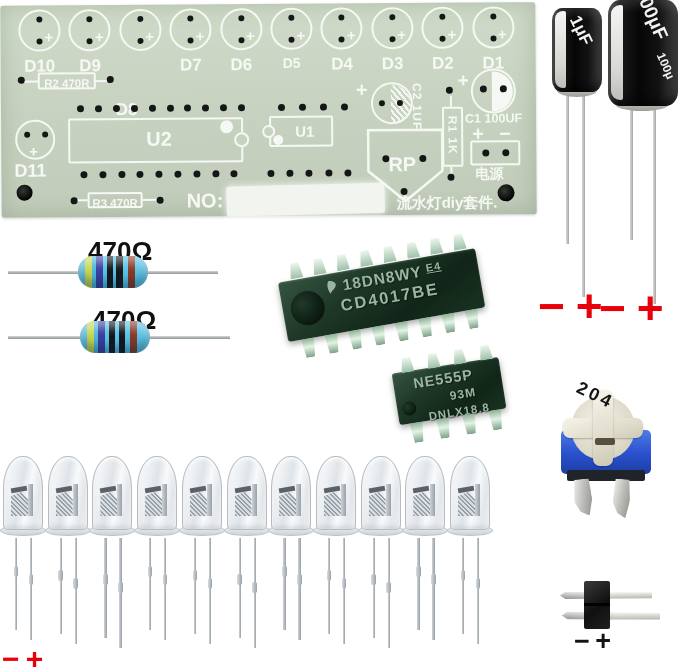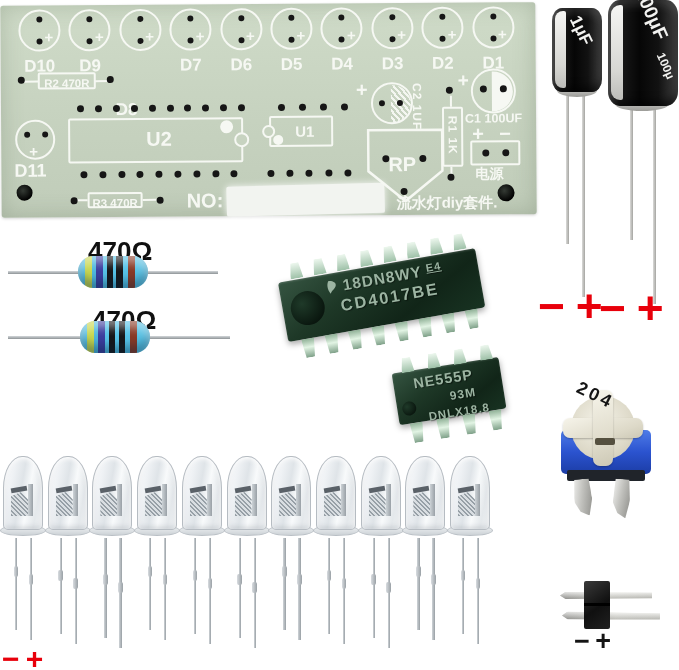--- a/index.html
+++ b/index.html
@@ -147,21 +147,21 @@
       <span class="s sk" style="left: 165.2px; top: 52px; width: 50px; text-align: center; font-size: 17px;">D7</span>
       <span class="s skcirc" style="left: 219.6px; top: 4px; width: 42px; height: 42px;"></span>
       <span class="s pad" style="left: 237.6px; top: 11px; width: 6px; height: 6px;"></span>
       <span class="s pad" style="left: 237.6px; top: 33px; width: 6px; height: 6px;"></span>
       <span class="s sk" style="left: 245.6px; top: 24px; font-size: 15px;">+</span>
       <span class="s sk" style="left: 215.6px; top: 52px; width: 50px; text-align: center; font-size: 17px;">D6</span>
       <span class="s skcirc" style="left: 270px; top: 4px; width: 42px; height: 42px;"></span>
       <span class="s pad" style="left: 288px; top: 11px; width: 6px; height: 6px;"></span>
       <span class="s pad" style="left: 288px; top: 33px; width: 6px; height: 6px;"></span>
       <span class="s sk" style="left: 296px; top: 24px; font-size: 15px;">+</span>
-      <span class="s sk" style="left: 266px; top: 52px; width: 50px; text-align: center; font-size: 17px;">D5</span>
+      <span class="s sk" style="left: 266px; top: 52px; width: 50px; text-align: center; font-size: 14px;">D5</span>
       <span class="s skcirc" style="left: 320.4px; top: 4px; width: 42px; height: 42px;"></span>
       <span class="s pad" style="left: 338.4px; top: 11px; width: 6px; height: 6px;"></span>
       <span class="s pad" style="left: 338.4px; top: 33px; width: 6px; height: 6px;"></span>
       <span class="s sk" style="left: 346.4px; top: 24px; font-size: 15px;">+</span>
       <span class="s sk" style="left: 316.4px; top: 52px; width: 50px; text-align: center; font-size: 17px;">D4</span>
       <span class="s skcirc" style="left: 370.8px; top: 4px; width: 42px; height: 42px;"></span>
       <span class="s pad" style="left: 388.8px; top: 11px; width: 6px; height: 6px;"></span>
       <span class="s pad" style="left: 388.8px; top: 33px; width: 6px; height: 6px;"></span>
       <span class="s sk" style="left: 396.8px; top: 24px; font-size: 15px;">+</span>
       <span class="s sk" style="left: 366.8px; top: 52px; width: 50px; text-align: center; font-size: 17px;">D3</span>

